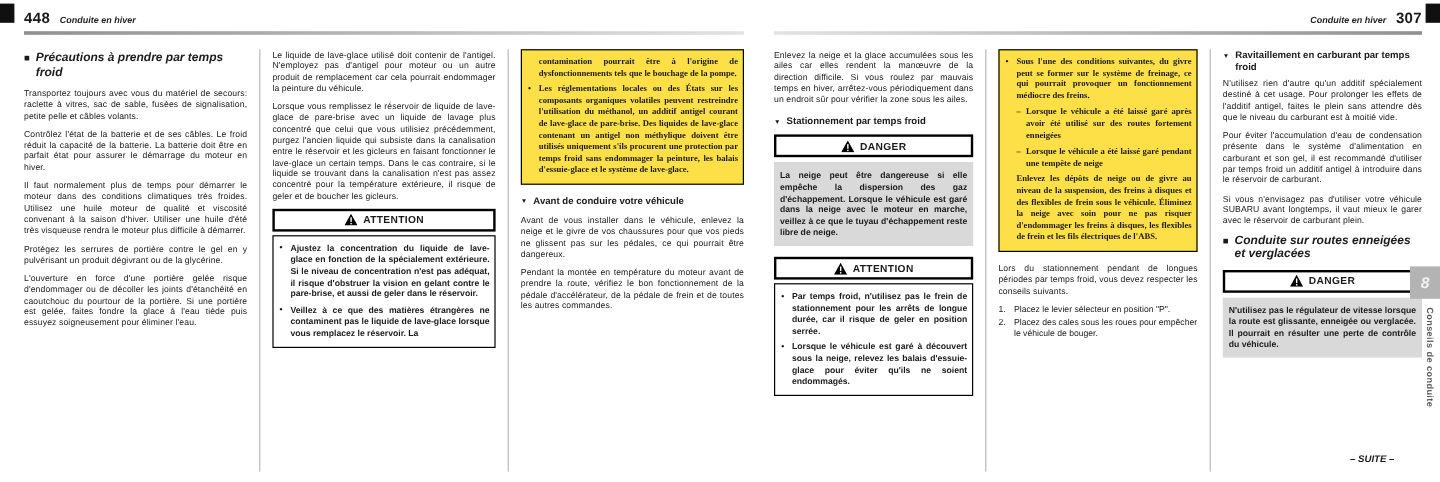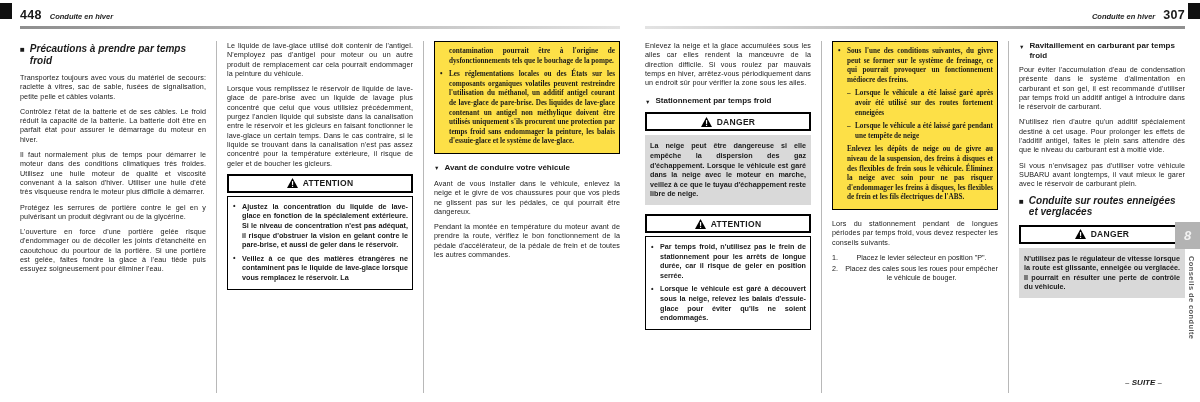--- a/index.html
+++ b/index.html
@@ -48,21 +48,21 @@
   .contbox{border:1.5px solid #000;background:#fde047;padding:5px 4px 2px;font-family:Liberation Serif, serif;}
 
   .wb{position:relative;padding-left:10px;font-size:7.2px;line-height:9.6px;font-weight:bold;text-align:justify;margin-bottom:4px;}
   .wb::before{content:"\2022";position:absolute;left:1px;top:-0.5px;}
   .wt{padding-left:10px;font-size:7.2px;line-height:9.6px;font-weight:bold;text-align:justify;margin-bottom:4px;}
   .wd{position:relative;padding-left:8px;margin:0 0 4px 10px;font-size:7.2px;line-height:9.6px;font-weight:bold;text-align:justify;}
   .wd::before{content:"\2013";position:absolute;left:0;top:0;}
 
   .step{display:flex;font-size:7.2px;line-height:9.3px;margin-bottom:2px;}
   .step-num{flex:none;width:13px;}
-  .step-text{flex:1;text-align:center;}
+  .step-text{flex:1;text-align:left;}
 
   .tab8{position:absolute;right:0;top:222px;width:25px;height:27px;background:#b3b3b3;
         color:#f2f2f2;font-size:13px;font-weight:bold;font-style:italic;
         display:flex;align-items:center;justify-content:center;}
   .vlabel{position:absolute;right:4px;top:256px;writing-mode:vertical-rl;
           font-size:7.5px;font-weight:bold;color:#5a5a5a;letter-spacing:.4px;}
   .suite{position:absolute;right:38px;top:378px;font-size:8px;font-weight:bold;font-style:italic;}
 </style>
 </head>
 <body>
@@ -181,22 +181,22 @@
         <div class="step">
           <span class="step-num">2.</span>
           <span class="step-text">Placez des cales sous les roues pour empêcher le véhicule de bouger.</span>
         </div>
       </div>
 
       <div class="col">
         <div class="h3" style="margin-top:0;">
           <span>Ravitaillement en carburant par temps froid</span>
         </div>
+        <p>N'utilisez rien d'autre qu'un additif spécialement destiné à cet usage. Pour prolonger les effets de l'additif antigel, faites le plein sans attendre dès que le niveau du carburant est à moitié vide.</p>
         <p>Pour éviter l'accumulation d'eau de condensation présente dans le système d'alimentation en carburant et son gel, il est recommandé d'utiliser par temps froid un additif antigel à introduire dans le réservoir de carburant.</p>
-        <p>N'utilisez rien d'autre qu'un additif spécialement destiné à cet usage. Pour prolonger les effets de l'additif antigel, faites le plein sans attendre dès que le niveau du carburant est à moitié vide.</p>
         <p>Si vous n'envisagez pas d'utiliser votre véhicule SUBARU avant longtemps, il vaut mieux le garer avec le réservoir de carburant plein.</p>
         <div class="h2" style="margin-top:6px;">
           <span class="sq"></span>
           <span>Conduite sur routes enneigées et verglacées</span>
         </div>
         <div class="wh">
           <span class="wicon">
             <svg width="11" height="10" viewBox="0 0 20 18">
                 <path d="M10 0 L20 18 H0 Z" fill="#000"></path>
                 <rect x="9" y="5.5" width="2.2" height="7" fill="#fff"></rect>

